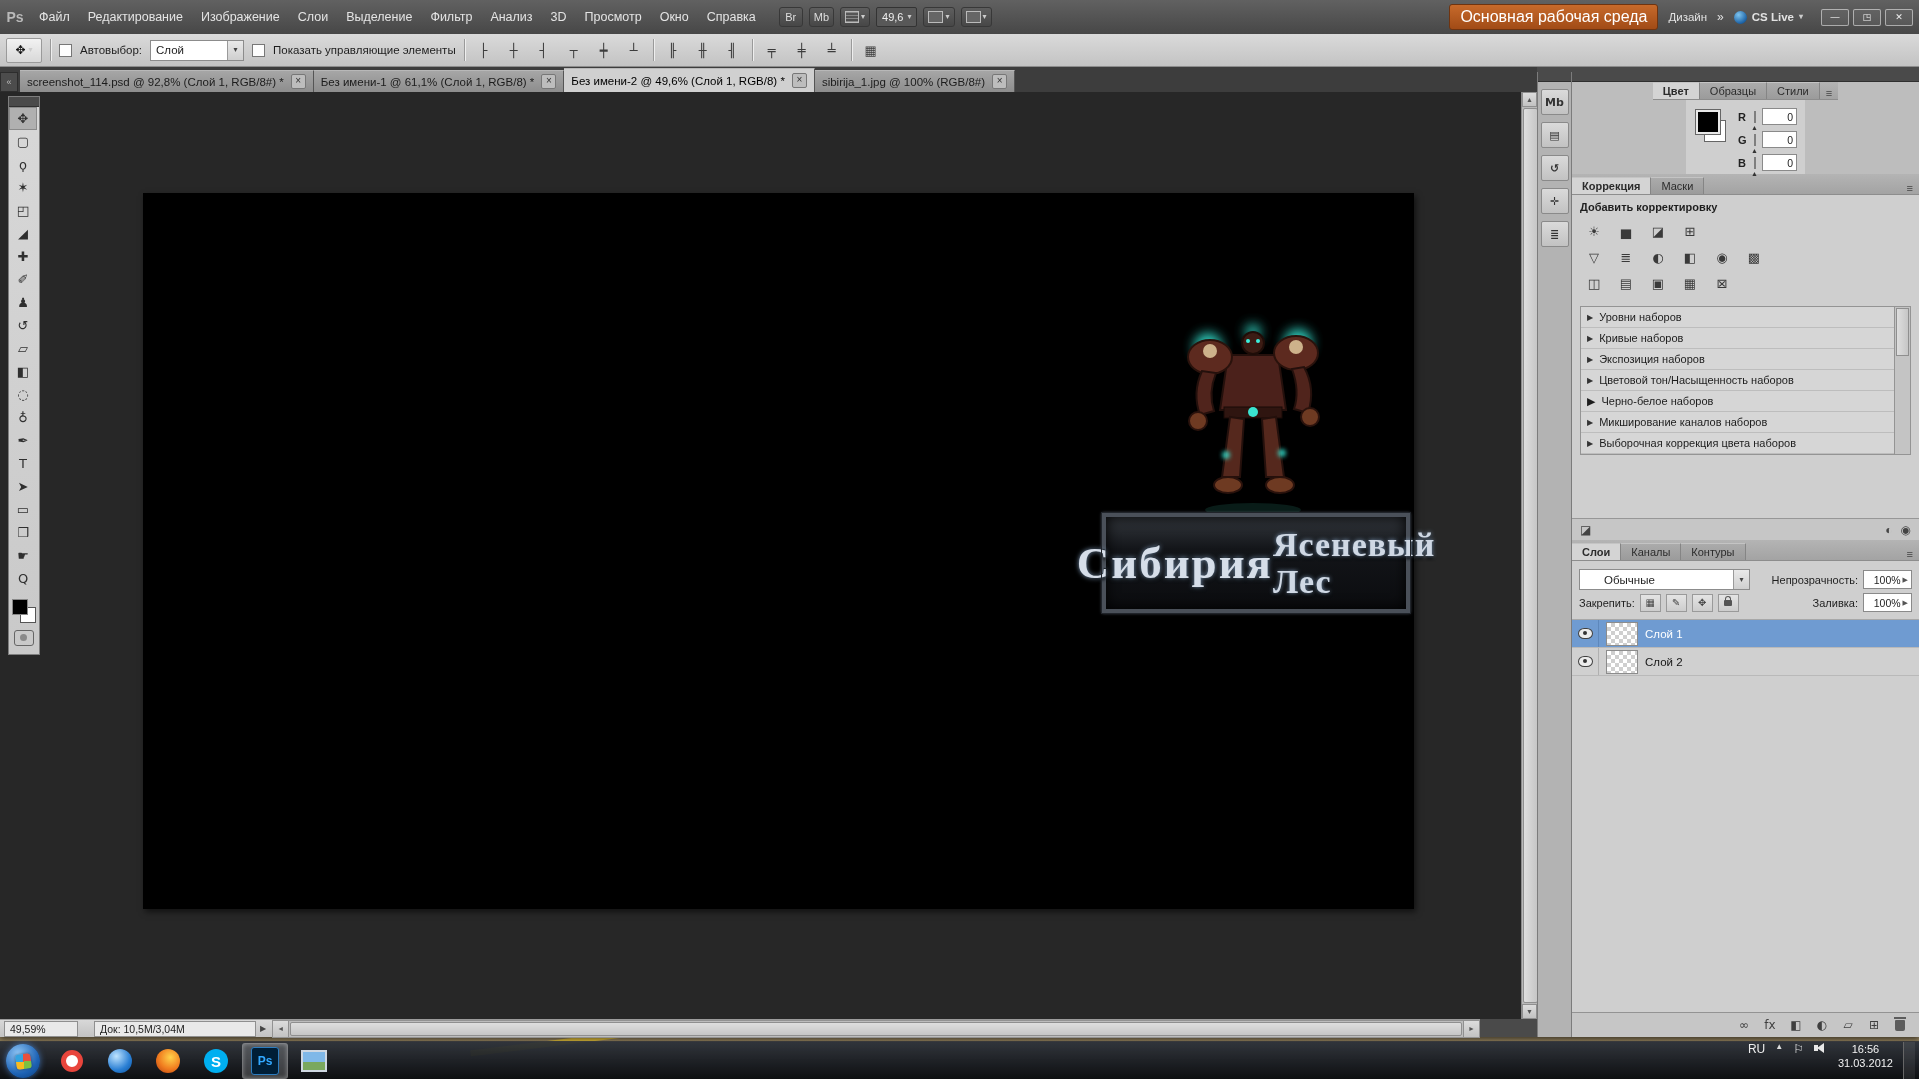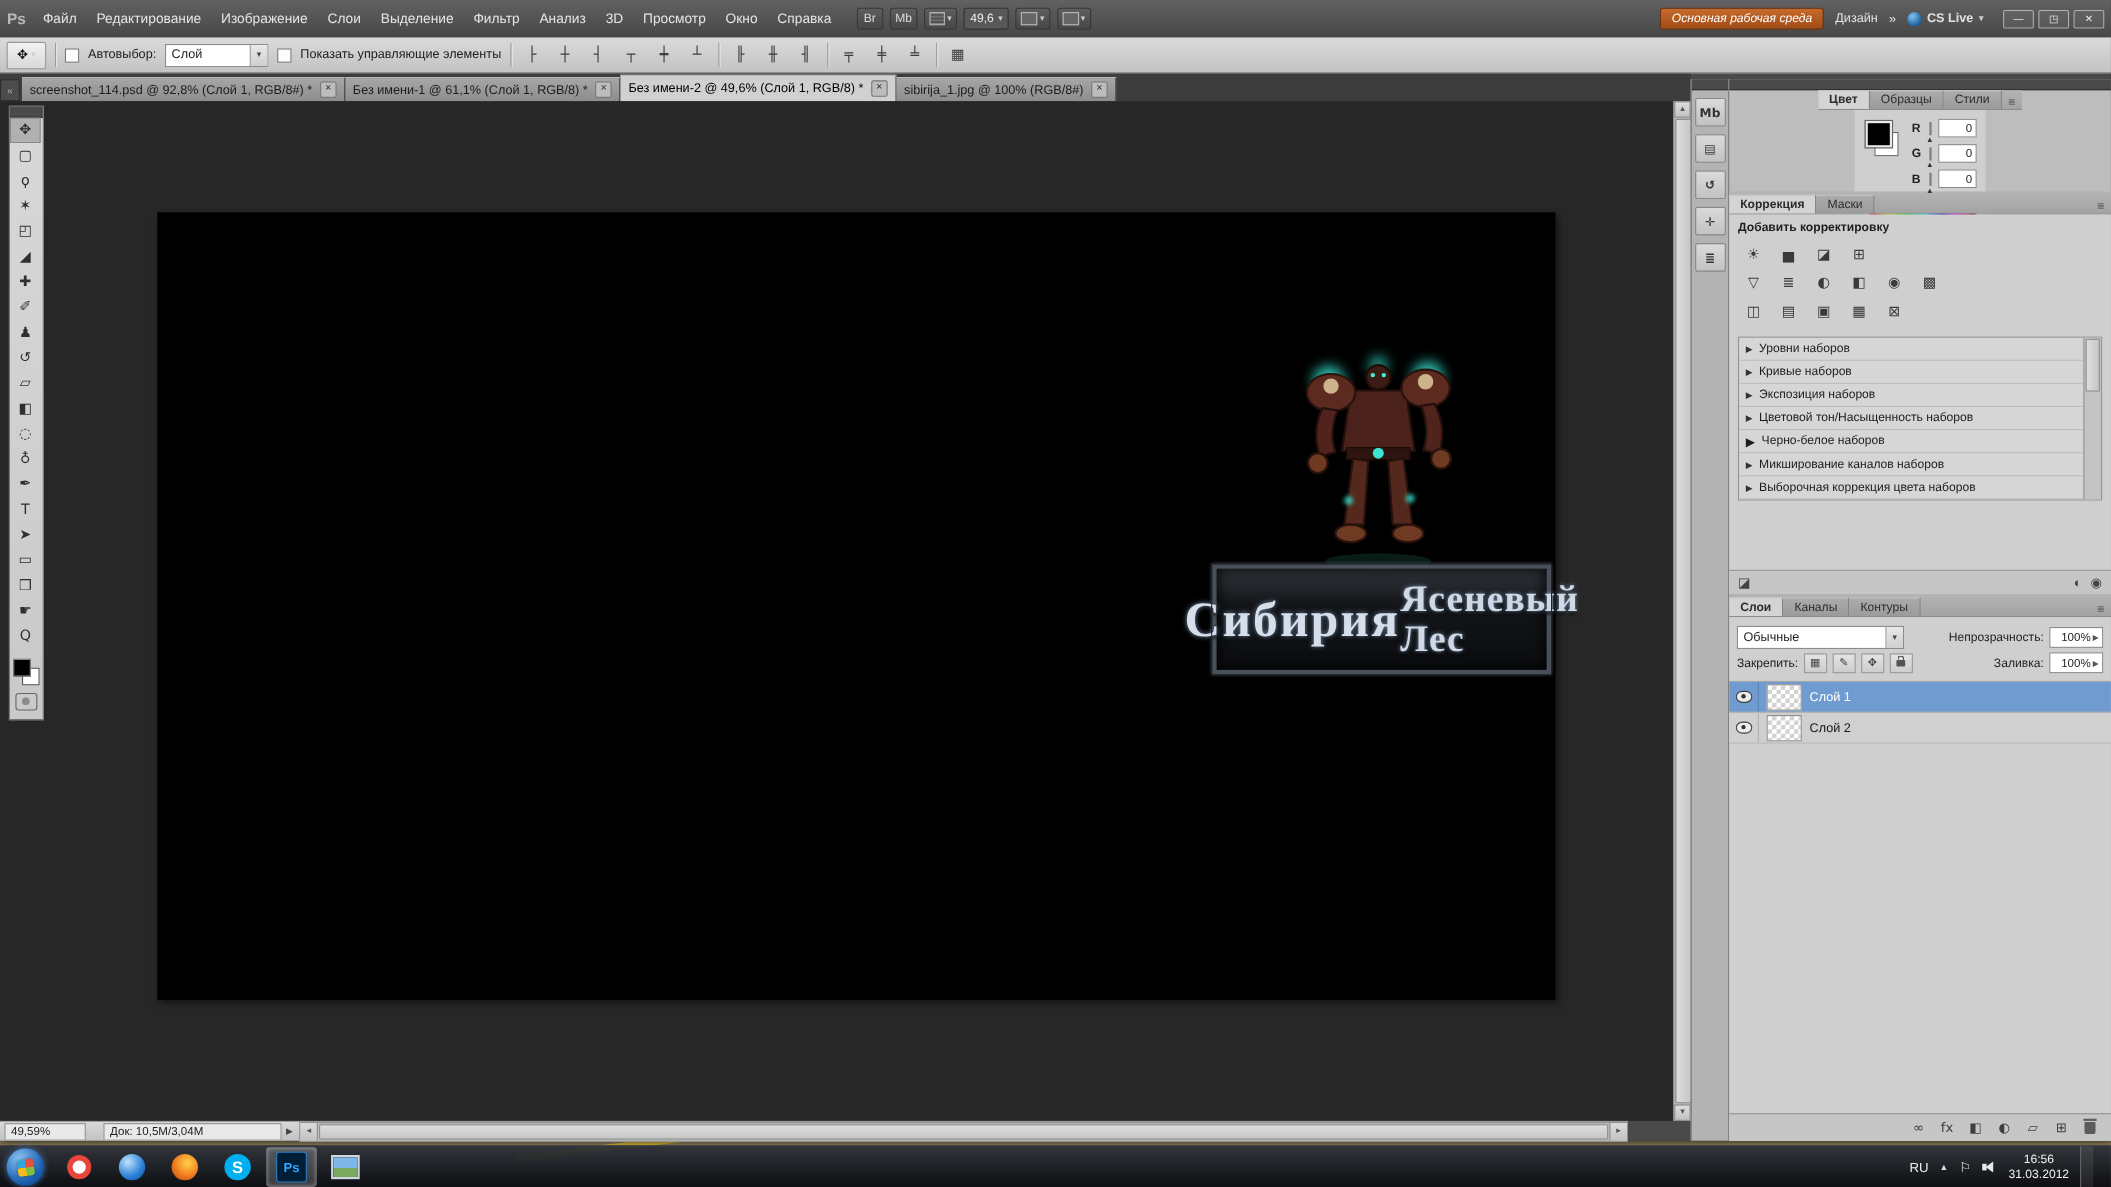--- a/index.html
+++ b/index.html
@@ -27,21 +27,21 @@
     border:1px solid #383838;border-radius:3px;color:#ddd;font-size:11px;
     display:flex;align-items:center;justify-content:center;gap:2px;padding:0 4px;}
   .mini-grid{display:inline-block;width:12px;height:10px;border:1px solid #bbb;
     background:linear-gradient(#888 1px,transparent 1px) 0 3px/12px 3px;}
   .mini-rect{display:inline-block;width:13px;height:10px;border:1px solid #bbb;background:#666;}
   .caret{font-size:8px;color:#ccc;line-height:1;}
   .zoom-box{height:18px;background:#585858;border:1px solid #333;border-radius:2px;
     display:flex;align-items:center;gap:4px;padding:0 5px;color:#eee;font-size:11px;}
   .appbar-right{margin-left:auto;display:flex;align-items:center;gap:10px;padding-right:6px;}
   .workspace-btn{background:linear-gradient(#c76a2b,#a14b16);border:1px solid #6f3410;border-radius:3px;
-    color:#fff;font-size:11px;padding:3px 10px;font-style:italic;}
+    color:#fff;font-size:16px;padding:3px 10px;}
   .ws-label{color:#e2e2e2;font-size:11.5px;}
   .ws-more{color:#e2e2e2;font-size:12px;}
   .cslive{display:flex;align-items:center;gap:5px;color:#e2e2e2;font-size:11.5px;font-weight:bold;}
   .cs-dot{width:13px;height:13px;border-radius:50%;background:radial-gradient(circle at 35% 30%,#7ec4ee,#1c62a5 70%,#0d3b68);display:inline-block;}
   .win-controls{display:flex;gap:4px;margin-left:8px;}
   .wc{width:26px;height:15px;border:1px solid rgba(255,255,255,.5);border-radius:2px;
     color:#f0f0f0;font-size:9px;display:flex;align-items:center;justify-content:center;background:rgba(255,255,255,.06);}
 
   
   .options-bar{position:absolute;left:0;top:34px;width:1919px;height:33px;
@@ -169,21 +169,21 @@
   .tri{font-size:8px;color:#333;}
   .preset-scroll{width:15px;background:#c4c4c4;border-left:1px solid #949494;display:flex;flex-direction:column;}
   .ps-thumb{flex:0 0 46px;margin:1px;background:linear-gradient(90deg,#dedede,#c6c6c6);border:1px solid #8f8f8f;}
   .adj-footer{margin-top:auto;height:21px;background:#c6c6c6;border-top:1px solid #979797;
     display:flex;align-items:center;padding:0 8px;gap:8px;font-size:12px;color:#444;}
   .adj-footer .right{margin-left:auto;display:flex;gap:8px;}
 
   
   .layer-ctrls{padding:5px 7px 4px;border-bottom:1px solid #a8a8a8;}
   .lc-row{display:flex;align-items:center;gap:5px;margin:3px 0;font-size:11px;color:#1e1e1e;}
-  .blend-dd{width:150px;}
+  .blend-dd{width:150px;padding-left:19px;}
   .val-box{width:44px;height:17px;background:#fff;border:1px solid #8a8a8a;font-size:10.5px;
     display:flex;align-items:center;justify-content:flex-end;gap:2px;padding-right:3px;}
   .spin{font-size:7px;color:#555;}
   .lock-btn{width:19px;height:16px;border:1px solid #9a9a9a;background:linear-gradient(#e4e4e4,#cdcdcd);
     display:flex;align-items:center;justify-content:center;color:#444;font-size:10px;font-family:"DejaVu Sans",sans-serif;}
   .padlock{width:8px;height:6px;background:#555;position:relative;border-radius:1px;}
   .padlock::before{content:"";position:absolute;left:1px;top:-4px;width:4px;height:4px;
     border:1.5px solid #555;border-bottom:none;border-radius:3px 3px 0 0;}
   .layer-list{background:#d0d0d0;}
   .layer-row{height:27px;display:flex;align-items:center;border-bottom:1px solid #b9b9b9;font-size:11.5px;color:#161616;}
@@ -219,21 +219,21 @@
   .opera-ic{width:22px;height:22px;border-radius:50%;border:5px solid #e8453c;box-sizing:border-box;background:#fff;}
   .globe-ic{width:24px;height:24px;border-radius:50%;background:radial-gradient(circle at 35% 30%,#bfe4ff,#2a7fd4 60%,#0b4e96);}
   .ff-ic{width:24px;height:24px;border-radius:50%;background:radial-gradient(circle at 60% 35%,#ffd24a,#f07c1f 55%,#b33c10);}
   .skype-ic{width:24px;height:24px;border-radius:50%;background:#00aff0;color:#fff;font-weight:bold;font-size:15px;
     display:flex;align-items:center;justify-content:center;}
   .psx-ic{width:26px;height:26px;border-radius:3px;background:#001e36;border:1px solid #2d7dbf;color:#31a8ff;
     font-weight:bold;font-size:12px;display:flex;align-items:center;justify-content:center;}
   .img-ic{width:26px;height:22px;background:#f4f4f4;border:2px solid #cfd8e2;box-sizing:border-box;
     display:flex;align-items:flex-end;overflow:hidden;}
   .img-ic::before{content:"";width:100%;height:100%;background:linear-gradient(#7fb8e8 55%,#7aa85e 55%);}
-  .tray{margin-left:auto;display:flex;align-items:center;gap:10px;padding-right:16px;color:#eee;}
+  .tray{margin-left:auto;display:flex;gap:10px;padding-right:4px;color:#eee;}
   .lang{font-size:12px;}
   .tray-up{font-size:8px;color:#ddd;}
   .tray-ic{font-size:12px;color:#e8e8e8;font-family:"DejaVu Sans",sans-serif;}
   .spk{position:relative;width:14px;height:12px;}
   .spk::before{content:"";position:absolute;left:0;top:3px;width:4px;height:6px;background:#e8e8e8;}
   .spk::after{content:"";position:absolute;left:3px;top:1px;border:5px solid transparent;border-right:7px solid #e8e8e8;border-left:0;}
   .clock{text-align:center;font-size:11px;line-height:1.3;color:#f2f2f2;}
   .show-desktop{width:11px;height:38px;border-left:1px solid #666;background:rgba(255,255,255,.08);}
 </style>
 </head>

